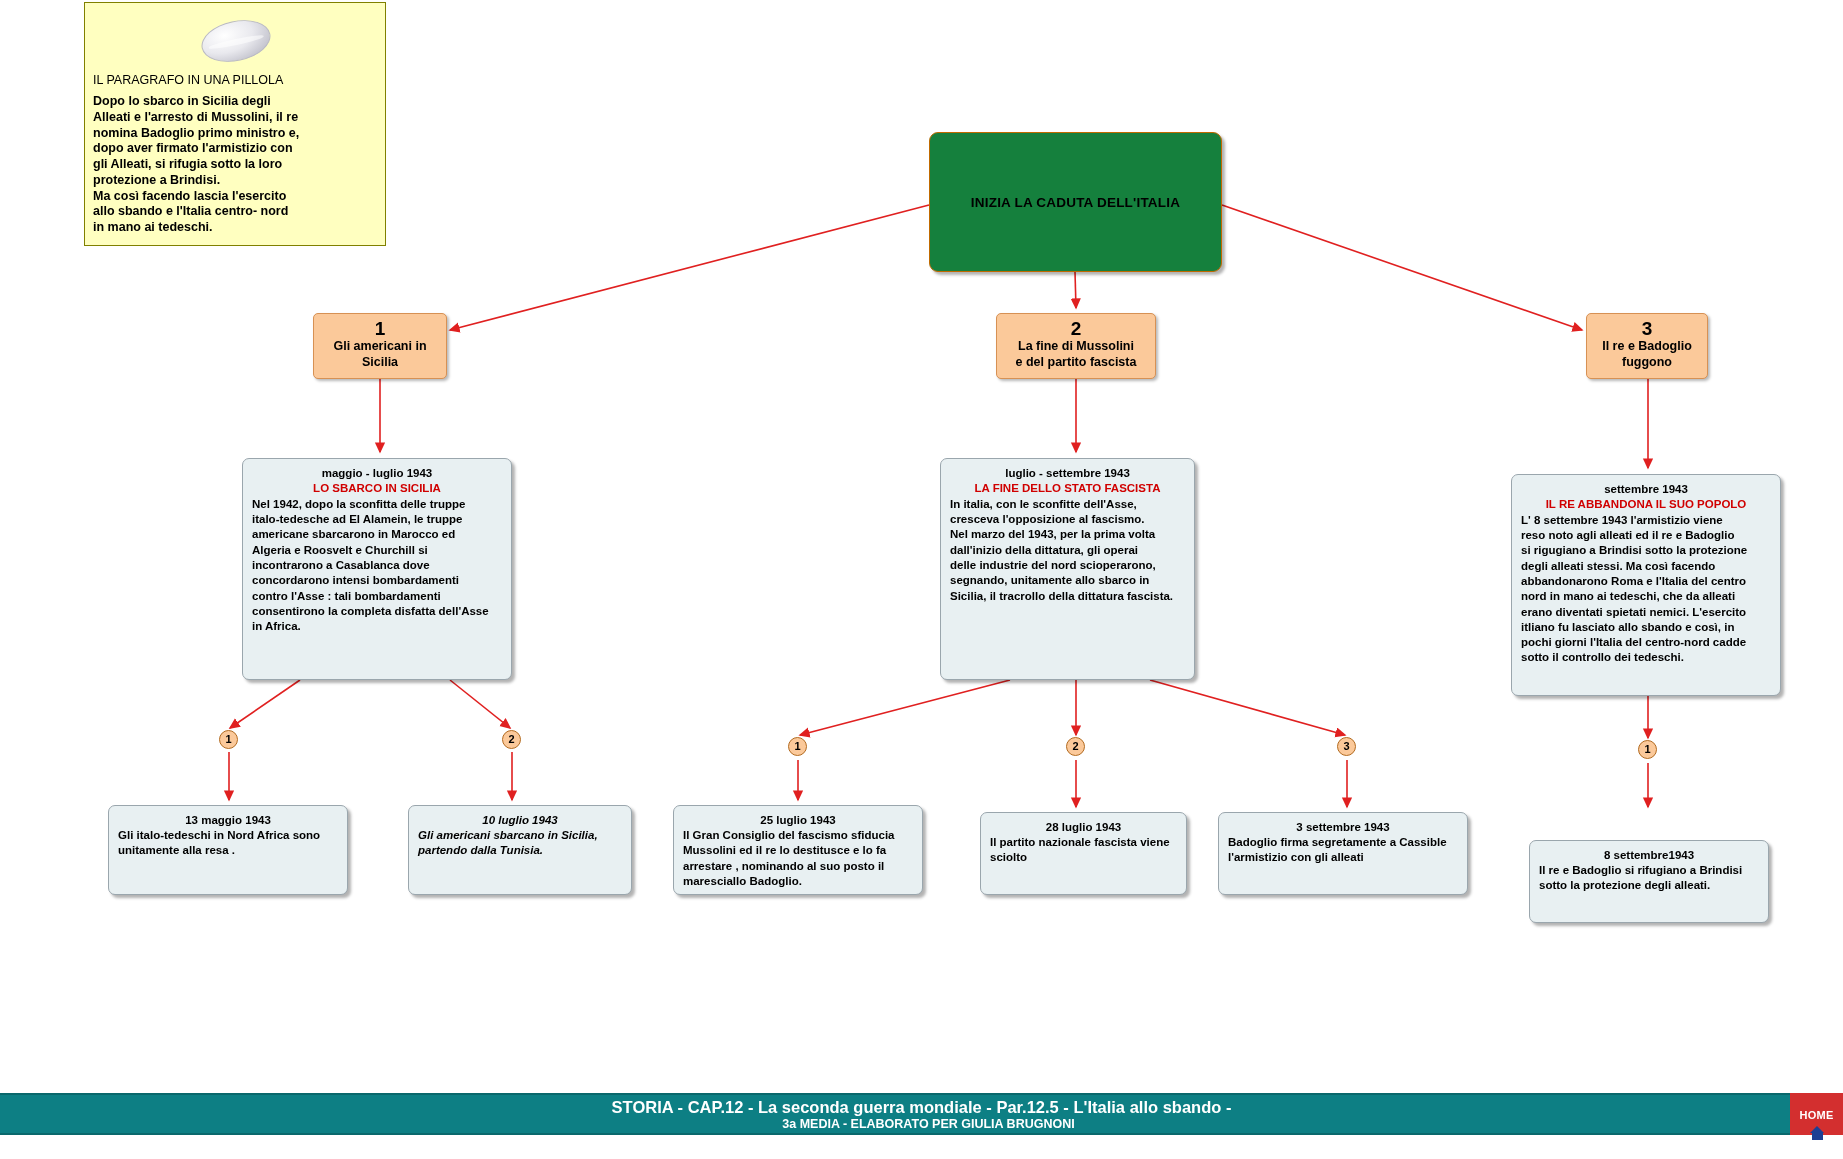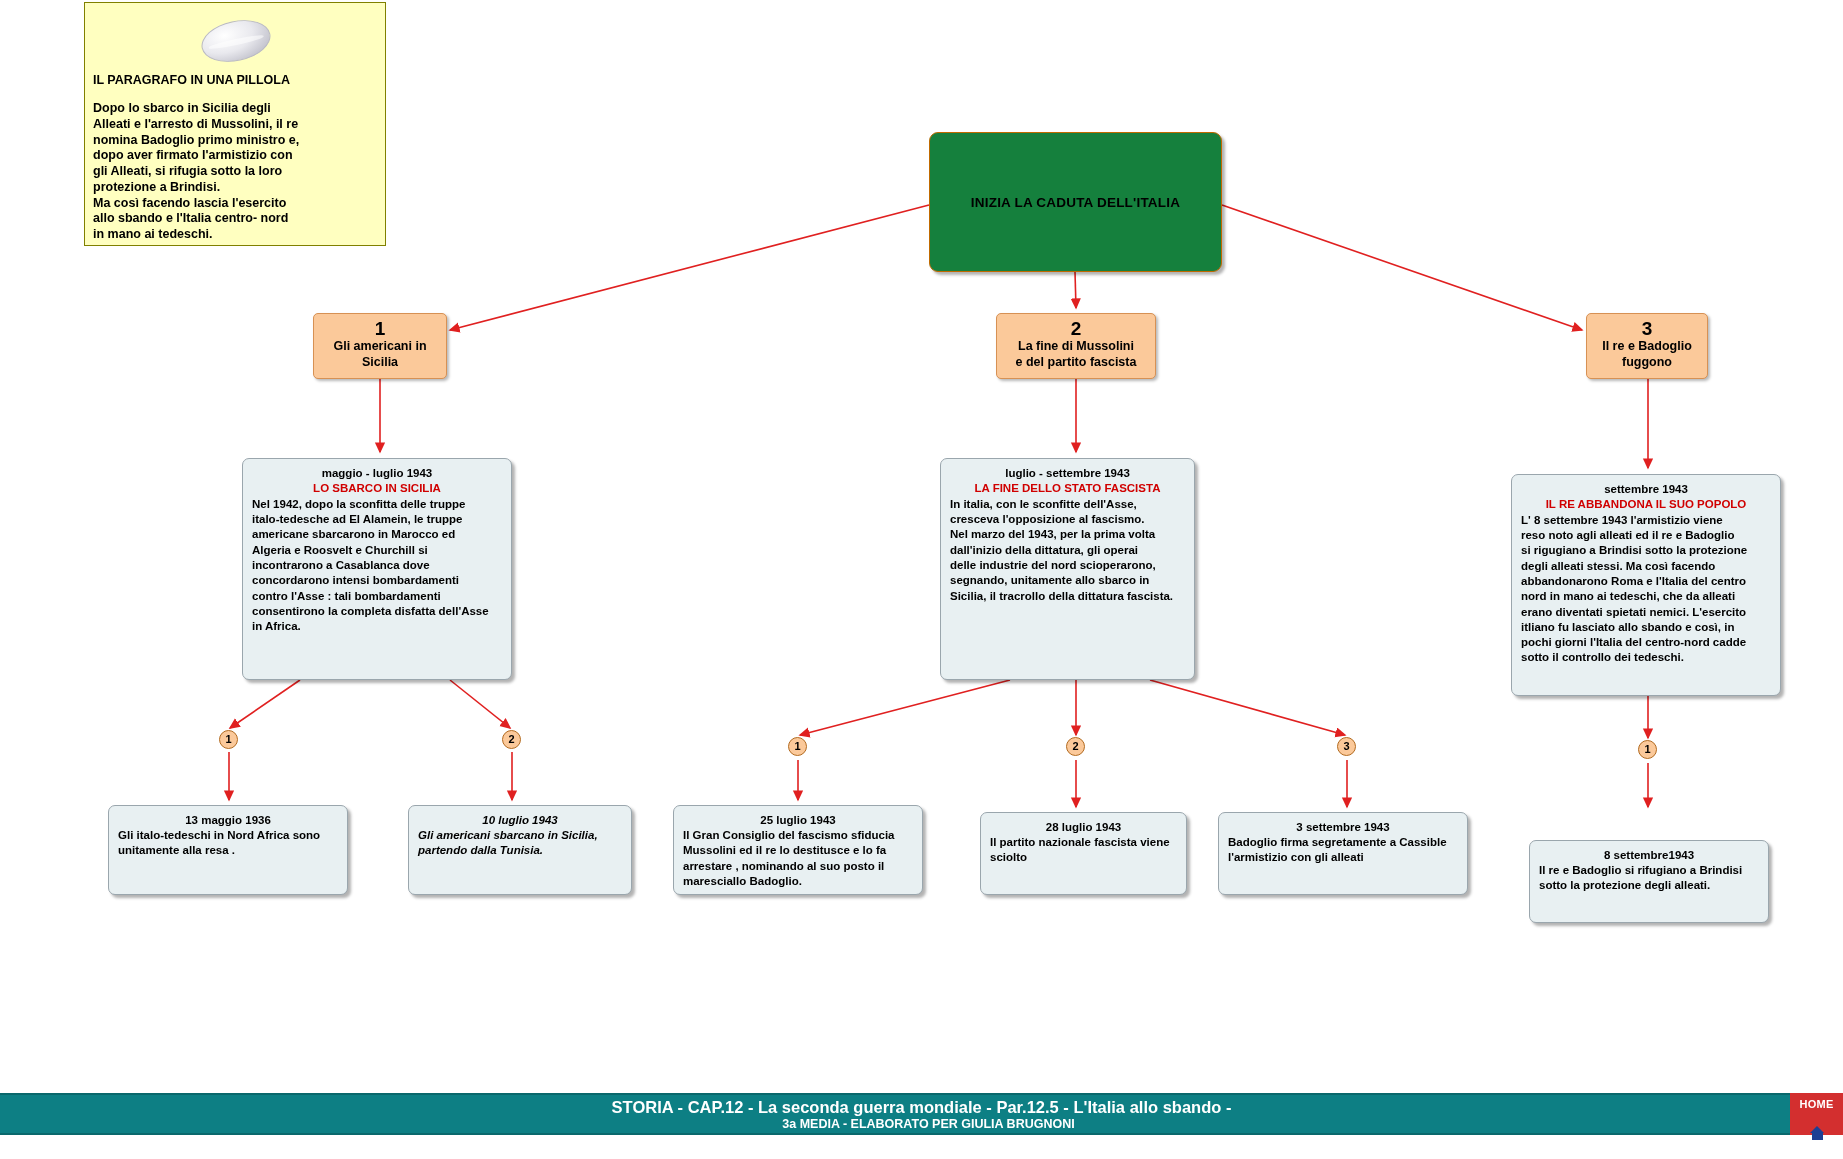--- a/index.html
+++ b/index.html
@@ -56,23 +56,23 @@
   .pill-img .tab:after {
     content: "";
     position: absolute;
     left: 9%; top: 46%;
     width: 82%; height: 14%;
     background: rgba(255,255,255,0.55);
     border-radius: 50%;
   }
   .pill-title {
     font-size: 12.5px;
-    font-weight: bold;
-    color: #000;
-    margin-bottom: 14px;
+    font-weight: normal;
+    color: #000;
+    margin-bottom: 7px;
   }
   .pill-body {
     font-size: 12.5px;
     font-weight: bold;
     color: #000;
     line-height: 1.26;
     white-space: pre-line;
   }
 
   
@@ -240,21 +240,21 @@
     margin-left: 14px;
   }
   .home-btn {
     position: absolute;
     left: 1790px; top: 1093px;
     width: 53px; height: 42px;
     background: #d32f2f;
     display: flex;
     align-items: flex-start;
     justify-content: center;
-    padding-top: 5px;
+    padding-top: 16px;
     box-sizing: border-box;
   }
   .home-btn .h-lbl {
     font-size: 11px;
     font-weight: bold;
     color: #ffffff;
     letter-spacing: .3px;
   }
   .home-icon {
     position: absolute;
@@ -391,21 +391,21 @@
   </div>
 
   <div class="bullet" style="left:219px; top:730px;">1</div>
   <div class="bullet" style="left:502px; top:730px;">2</div>
   <div class="bullet" style="left:788px; top:737px;">1</div>
   <div class="bullet" style="left:1066px; top:737px;">2</div>
   <div class="bullet" style="left:1337px; top:737px;">3</div>
   <div class="bullet" style="left:1638px; top:740px;">1</div>
 
   <div class="leaf" id="leaf1">
-    <div class="l-date">13 maggio 1936</div>
+    <div class="l-date">13 maggio 1943</div>
     <div class="l-body">Gli italo-tedeschi in Nord Africa sono
 unitamente alla  resa .</div>
   </div>
   <div class="leaf" id="leaf2">
     <div class="l-date">10 luglio 1943</div>
     <div class="l-body">Gli  americani sbarcano  in Sicilia,
 partendo dalla Tunisia.</div>
   </div>
   <div class="leaf" id="leaf3">
     <div class="l-date">25 luglio 1943</div>

